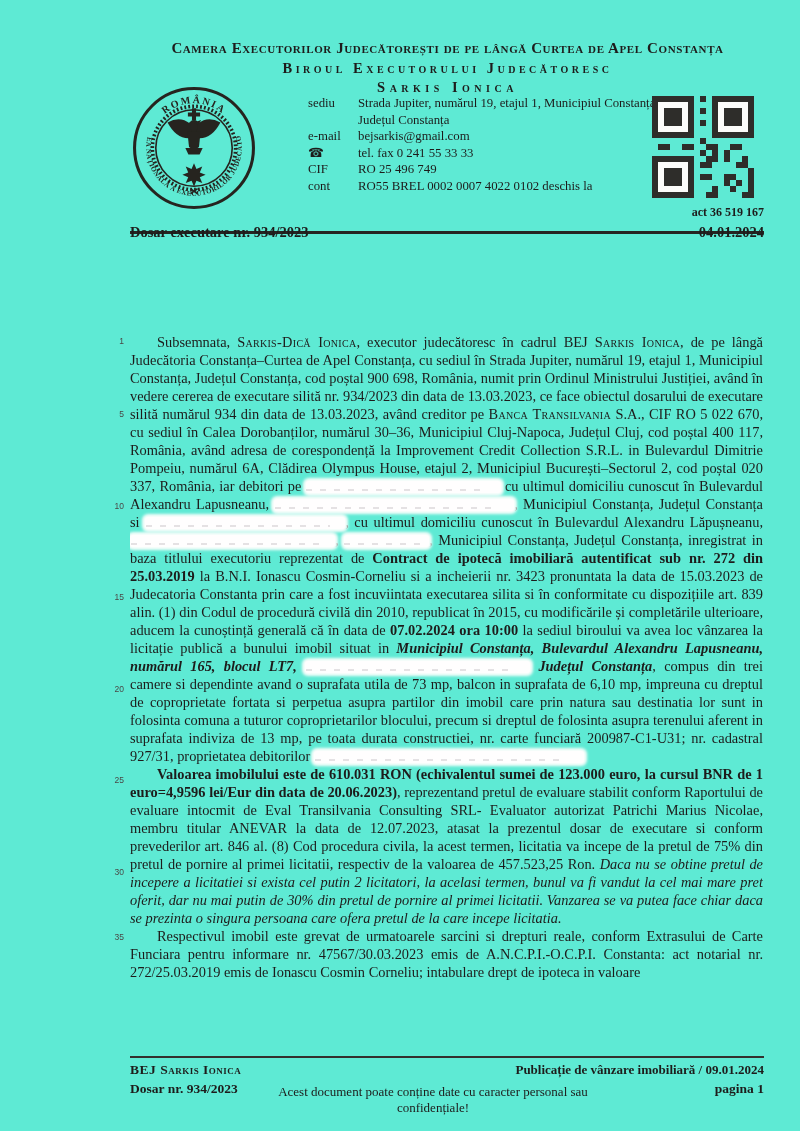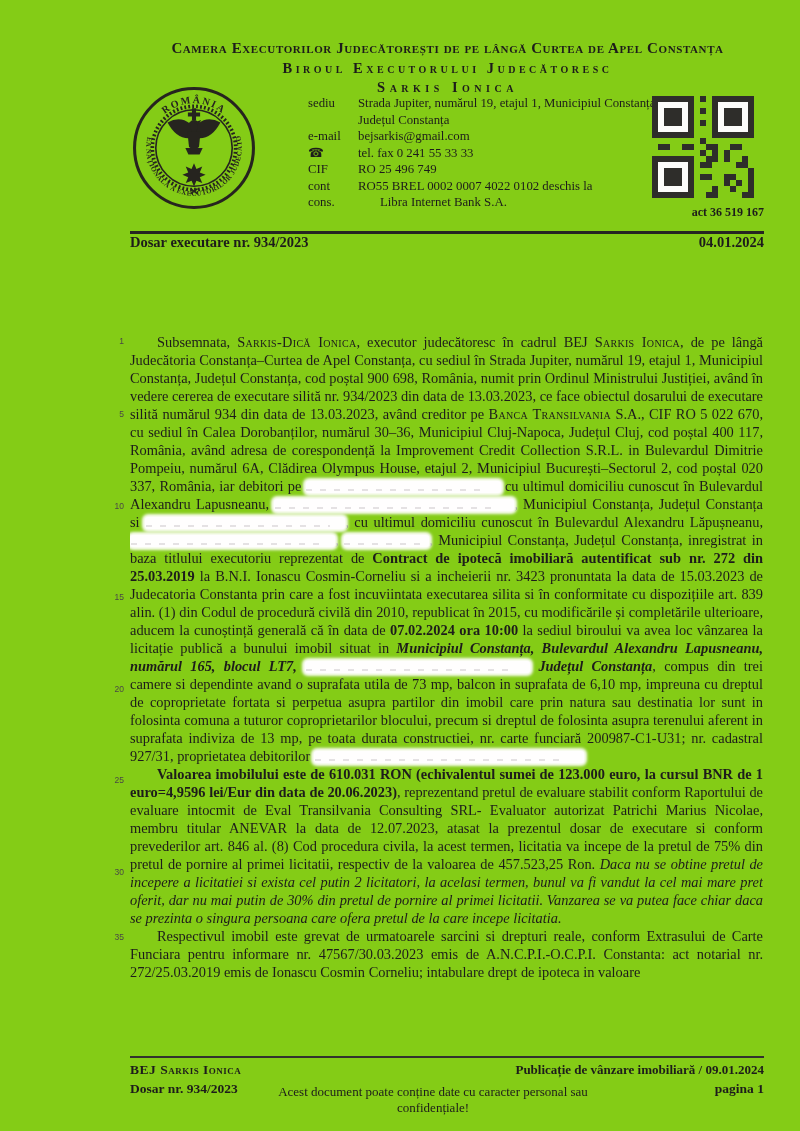--- a/index.html
+++ b/index.html
@@ -1,35 +1,35 @@
 <!DOCTYPE html>
 <html lang="ro"><head>
 <meta charset="utf-8">
 <style>
   html,body{margin:0;padding:0;background:#d8d8d6;}
   .page{
     position:relative; width:800px; height:1131px; margin:0 auto;
-    background:#84cc16; color:#1d1c1b; overflow:hidden;
+    background:#5eead4; color:#1d1c1b; overflow:hidden;
     font-family:"Liberation Serif","DejaVu Serif",serif;
   }
   
   .hdr{position:absolute; left:130px; top:40px; width:635px; text-align:center;}
   .hdr-chamber{font-size:15px; font-weight:bold; font-variant:small-caps; letter-spacing:.6px; white-space:nowrap;}
   .hdr-office{font-size:14.5px; font-weight:bold; font-variant:small-caps; letter-spacing:3.5px; margin-top:3px;}
   .hdr-officer{font-size:14.5px; font-weight:bold; font-variant:small-caps; letter-spacing:4.5px; margin-top:2px;}
   .seal{position:absolute; left:132px; top:86px; width:124px; height:124px;}
   .contact{position:absolute; left:276px; top:95px; width:365px; font-size:12.8px; line-height:16.5px;margin-left:32px;}
   .contact-row{display:flex;}
   .contact-label{width:42px; flex:0 0 42px; text-align:left;}
   .contact-value{padding-left:8px;}
   .contact-value.ind{padding-left:30px;}
   .qr{position:absolute; left:652px; top:96px; width:102px; height:102px;}
   .act-no{position:absolute; right:36px; top:205px; font-size:12px; font-weight:bold;}
   .hdr-rule{position:absolute; left:130px; right:36px; top:231px; height:3px; background:#262522;}
-  .dossier-row{position:absolute; left:130px; right:36px; top:234px; display:flex; justify-content:space-between;
+  .dossier-row{position:absolute; left:130px; right:36px; top:224px; display:flex; justify-content:space-between;
     font-size:14.5px; font-weight:bold;}
   .doc-title{position:absolute; left:130px; right:36px; top:261px; text-align:center;
     font-size:24px; font-weight:bold; font-variant:small-caps; letter-spacing:8px; word-spacing:18px;}
   
   .linenums{position:absolute; left:104px; top:336px; width:20px;}
   .lnum{position:absolute; right:0; font-size:8.5px; color:#4a4846; font-family:"Liberation Sans",sans-serif;}
   .docbody{position:absolute; left:130px; top:333px; width:633px; max-height:720px; overflow:hidden;
     font-size:14.4px; line-height:18px; text-align:justify; hyphens:auto;}
   .para{text-indent:27px;}
   .seg-b{font-weight:bold;}
@@ -99,24 +99,20 @@
         <span class="contact-label">☎</span>
         <span class="contact-value">tel. fax 0 241 55 33 33</span>
       </div>
       <div class="contact-row">
         <span class="contact-label">CIF</span>
         <span class="contact-value">RO 25 496 749</span>
       </div>
       <div class="contact-row">
         <span class="contact-label">cont</span>
         <span class="contact-value">RO55 BREL 0002 0007 4022 0102 deschis la</span>
-      </div>
-      <div class="contact-row">
-        <span class="contact-label">cons.</span>
-        <span class="contact-value ind">Libra Internet Bank S.A.</span>
       </div>
     </div>
 
   <svg class="qr" viewBox="0 0 102 102" aria-hidden="true">
       <rect x="0" y="0" width="42" height="42" fill="#2e2d2a"></rect>
       <rect x="6" y="6" width="30" height="30" fill="#fcfcfa"></rect>
       <rect x="12" y="12" width="18" height="18" fill="#2e2d2a"></rect>
       <rect x="60" y="0" width="42" height="42" fill="#2e2d2a"></rect>
       <rect x="66" y="6" width="30" height="30" fill="#fcfcfa"></rect>
       <rect x="72" y="12" width="18" height="18" fill="#2e2d2a"></rect>

